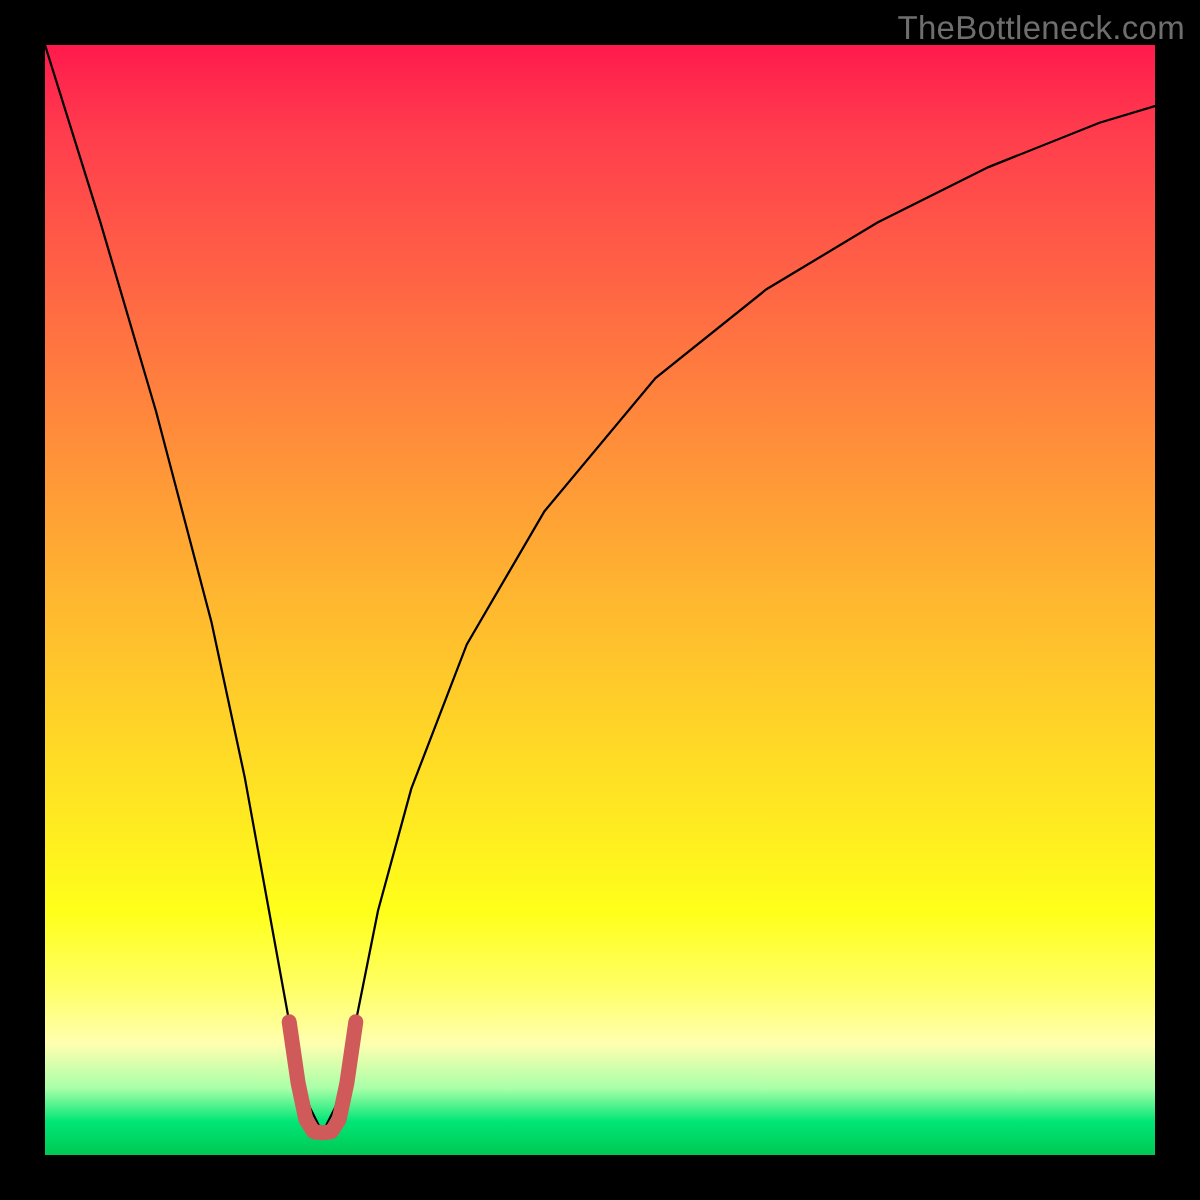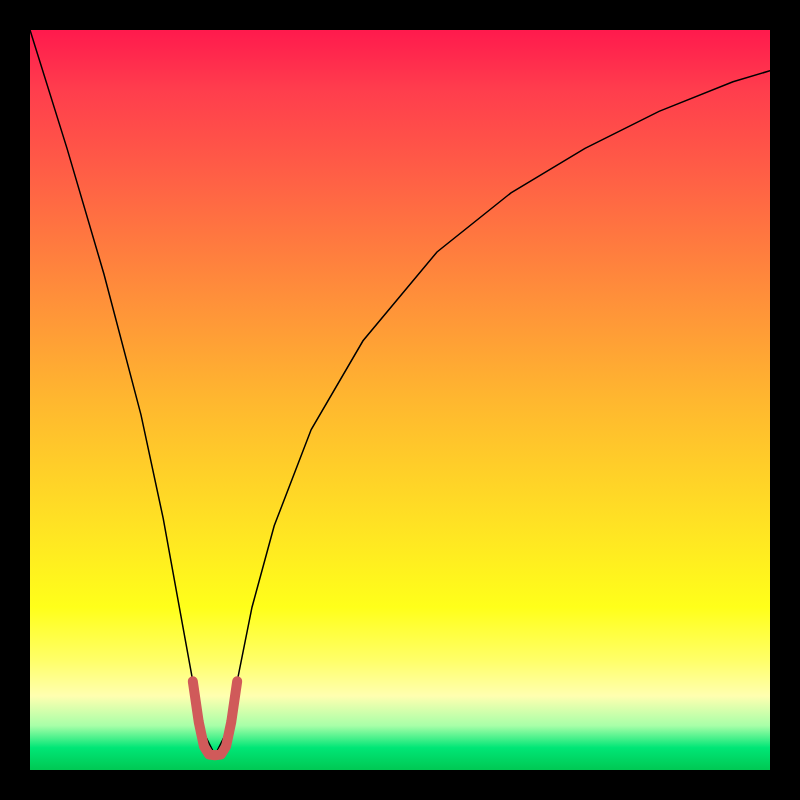--- a/index.html
+++ b/index.html
@@ -56,13 +56,14 @@
 </head>
 <body>
 
 <div class="frame">
   <div class="plot">
     <svg viewBox="0 0 740 740" preserveAspectRatio="none">
       <path id="curve-main" fill="none" stroke="#000000" stroke-width="1.5" stroke-linecap="round" d="M0.00 0.00 L37.00 118.40 L74.00 244.20 L111.00 384.80 L133.20 488.40 L148.00 569.80 L162.80 651.20 L173.90 703.00 L185.00 725.20 L196.10 703.00 L207.20 651.20 L222.00 577.20 L244.20 495.80 L281.20 399.60 L333.00 310.80 L407.00 222.00 L481.00 162.80 L555.00 118.40 L629.00 81.40 L703.00 51.80 L740.00 40.70"></path>
       <path id="curve-marker" fill="none" stroke="#d05a5a" stroke-width="10" stroke-linecap="round" stroke-linejoin="round" d="M162.80 651.20 L168.72 691.90 L173.90 716.32 L179.08 724.46 L185.00 725.20 L190.92 724.46 L196.10 716.32 L201.28 691.90 L207.20 651.20"></path>
     </svg>
   </div>
+  <div class="watermark">TheBottleneck.com</div>
 </div>
 
 </body></html>

